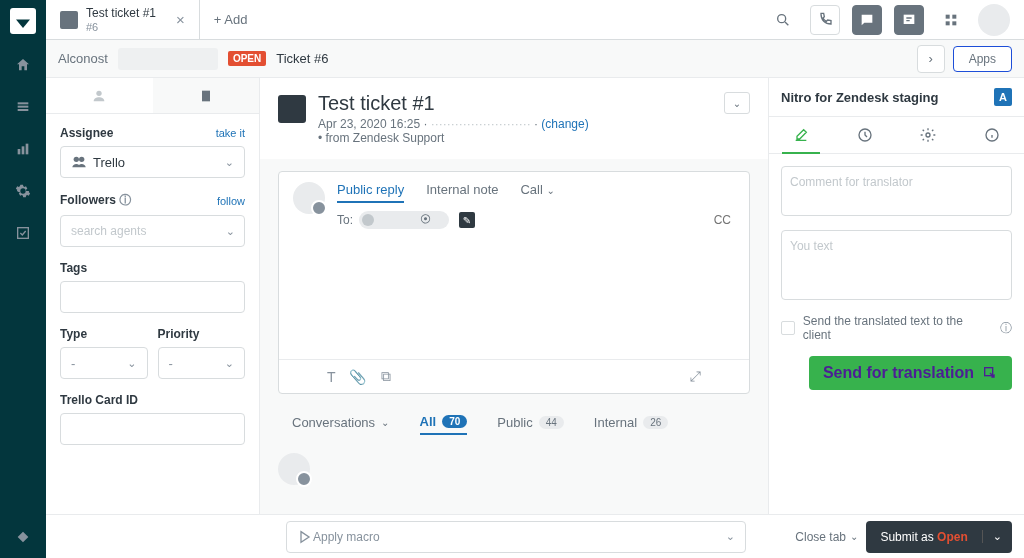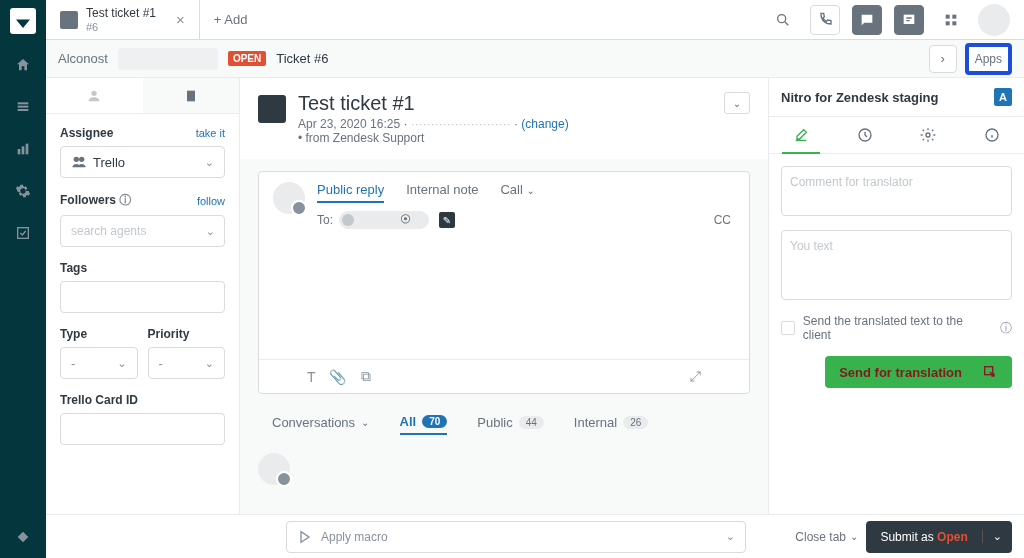--- a/index.html
+++ b/index.html
@@ -30,27 +30,27 @@
 .avatar-top { width: 32px; height: 32px; border-radius: 50%; background: #e9ebed; }
 
 
 .crumb-row { height: 38px; background: #f8f9f9; border-bottom: 1px solid #e9ebed; display: flex; align-items: center; padding: 0 12px; gap: 10px; }
 .crumb { color: #68737d; font-size: 13px; }
 .crumb-blur { color: #c2c8cc; background: #eef0f1; height: 22px; width: 100px; border-radius: 3px; }
 .badge-open { background: #e34f32; color: #fff; font-size: 10px; font-weight: bold; padding: 2px 5px; border-radius: 2px; }
 .ticket-no { color: #2f3941; }
 .crumb-right { margin-left: auto; display: flex; align-items: center; gap: 8px; }
 .btn-sq { width: 28px; height: 28px; border: 1px solid #d8dcde; background: #fff; border-radius: 4px; display: flex; align-items: center; justify-content: center; color: #68737d; cursor: pointer; }
-.btn-apps { border: 4px solid #1d4ed8; background: #fff; border-radius: 4px; padding: 5px 6px; color: #68737d; cursor: pointer; font-size: 12px;}
+.btn-apps { border: 1px solid #1d4ed8; background: #fff; border-radius: 4px; padding: 5px 15px; color: #68737d; cursor: pointer; font-size: 12px;}
 
 
 .body { flex: 1; display: flex; overflow: hidden; }
 
 
-.leftpanel { width: 194px; background: #fff; border-right: 1px solid #e9ebed; display: flex; flex-direction: column; }
+.leftpanel { width: 214px; background: #fff; border-right: 1px solid #e9ebed; display: flex; flex-direction: column; }
 .lp-tabs { display: flex; height: 36px; border-bottom: 1px solid #e9ebed; }
 .lp-tab { flex: 1; display: flex; align-items: center; justify-content: center; color: #c2c8cc; cursor: pointer; }
 .lp-tab.active { background: #f8f9f9; color: #68737d; }
 .lp-body { padding: 12px 14px; display: flex; flex-direction: column; gap: 14px; overflow-y: auto; }
 .lp-row { display: flex; justify-content: space-between; align-items: center; }
 .lp-label { font-size: 12px; color: #2f3941; font-weight: 600; }
 .lp-link { font-size: 11px; color: #1f73b7; cursor: pointer; }
 .lp-select { height: 32px; border: 1px solid #d8dcde; border-radius: 4px; display: flex; align-items: center; padding: 0 10px; color: #2f3941; background: #fff; position: relative; cursor: pointer; }
 .lp-select.small { color: #87929d; }
 .lp-select .chev { margin-left: auto; color: #87929d; font-size: 11px; }
@@ -110,25 +110,25 @@
 .rp-badge { width: 18px; height: 18px; background: #1f73b7; color: #fff; border-radius: 2px; display: flex; align-items: center; justify-content: center; font-size: 11px; font-weight: bold;}
 .rp-tabs { display: flex; border-bottom: 1px solid #e9ebed; }
 .rp-tab { flex: 1; height: 36px; display: flex; align-items: center; justify-content: center; color: #68737d; cursor: pointer; position: relative; }
 .rp-tab.active { color: #37b24d; }
 .rp-tab.active::after { content: ""; position: absolute; bottom: -1px; left: 20%; right: 20%; height: 2px; background: #37b24d; }
 .rp-body { padding: 12px; display: flex; flex-direction: column; gap: 14px; }
 .rp-textarea { border: 1px solid #d8dcde; border-radius: 4px; width: 100%; min-height: 70px; padding: 8px; font-size: 12px; color: #87929d; font-family: inherit; resize: none; }
 .rp-textarea::placeholder { color: #c2c8cc; }
 .rp-check { display: flex; align-items: center; gap: 8px; font-size: 12px; color: #68737d; }
 .rp-check .box { width: 14px; height: 14px; border: 1px solid #d8dcde; border-radius: 2px; cursor: pointer; }
-.rp-btn { margin-left: auto; background: #37b24d; color: #7f1d1d; border: none; border-radius: 4px; padding: 8px 14px; font-size: 13px; font-weight: 600; cursor: pointer; display: flex; align-items: center; gap: 20px; }
+.rp-btn { margin-left: auto; background: #37b24d; color: #4c1d95; border: none; border-radius: 4px; padding: 8px 14px; font-size: 16px; font-weight: 600; cursor: pointer; display: flex; align-items: center; gap: 8px; }
 
 
 .bottom { position: absolute; bottom: 0; left: 46px; right: 0; height: 44px; display: flex; align-items: center; padding: 0 12px 0 240px; background: #fff; border-top: 1px solid #e9ebed; gap: 8px; }
-.macro { flex: 1; max-width: 460px; border: 1px solid #d8dcde; border-radius: 4px; height: 32px; display: flex; align-items: center; padding: 0 10px; color: #87929d; cursor: pointer; gap: 8px; font-size: 12px;}
+.macro { flex: 1; max-width: 460px; border: 1px solid #d8dcde; border-radius: 4px; height: 32px; display: flex; align-items: center; padding: 0 10px; color: #87929d; cursor: pointer; font-size: 12px;}
 .macro .chev { margin-left: auto; font-size: 11px; }
 .close-tab { margin-left: auto; color: #68737d; font-size: 12px; cursor: pointer; display: flex; align-items: center; gap: 4px; }
 .submit { background: #2f3941; color: #fff; height: 32px; display: flex; align-items: center; border-radius: 4px; cursor: pointer; }
 .submit-main { padding: 0 14px; font-size: 12px; }
 .submit-main b { color: #e34f32; font-weight: 600; }
 .submit-drop { border-left: 1px solid #555; padding: 0 10px; font-size: 11px; }
 
 svg { width: 16px; height: 16px; }
 </style>
 </head>

